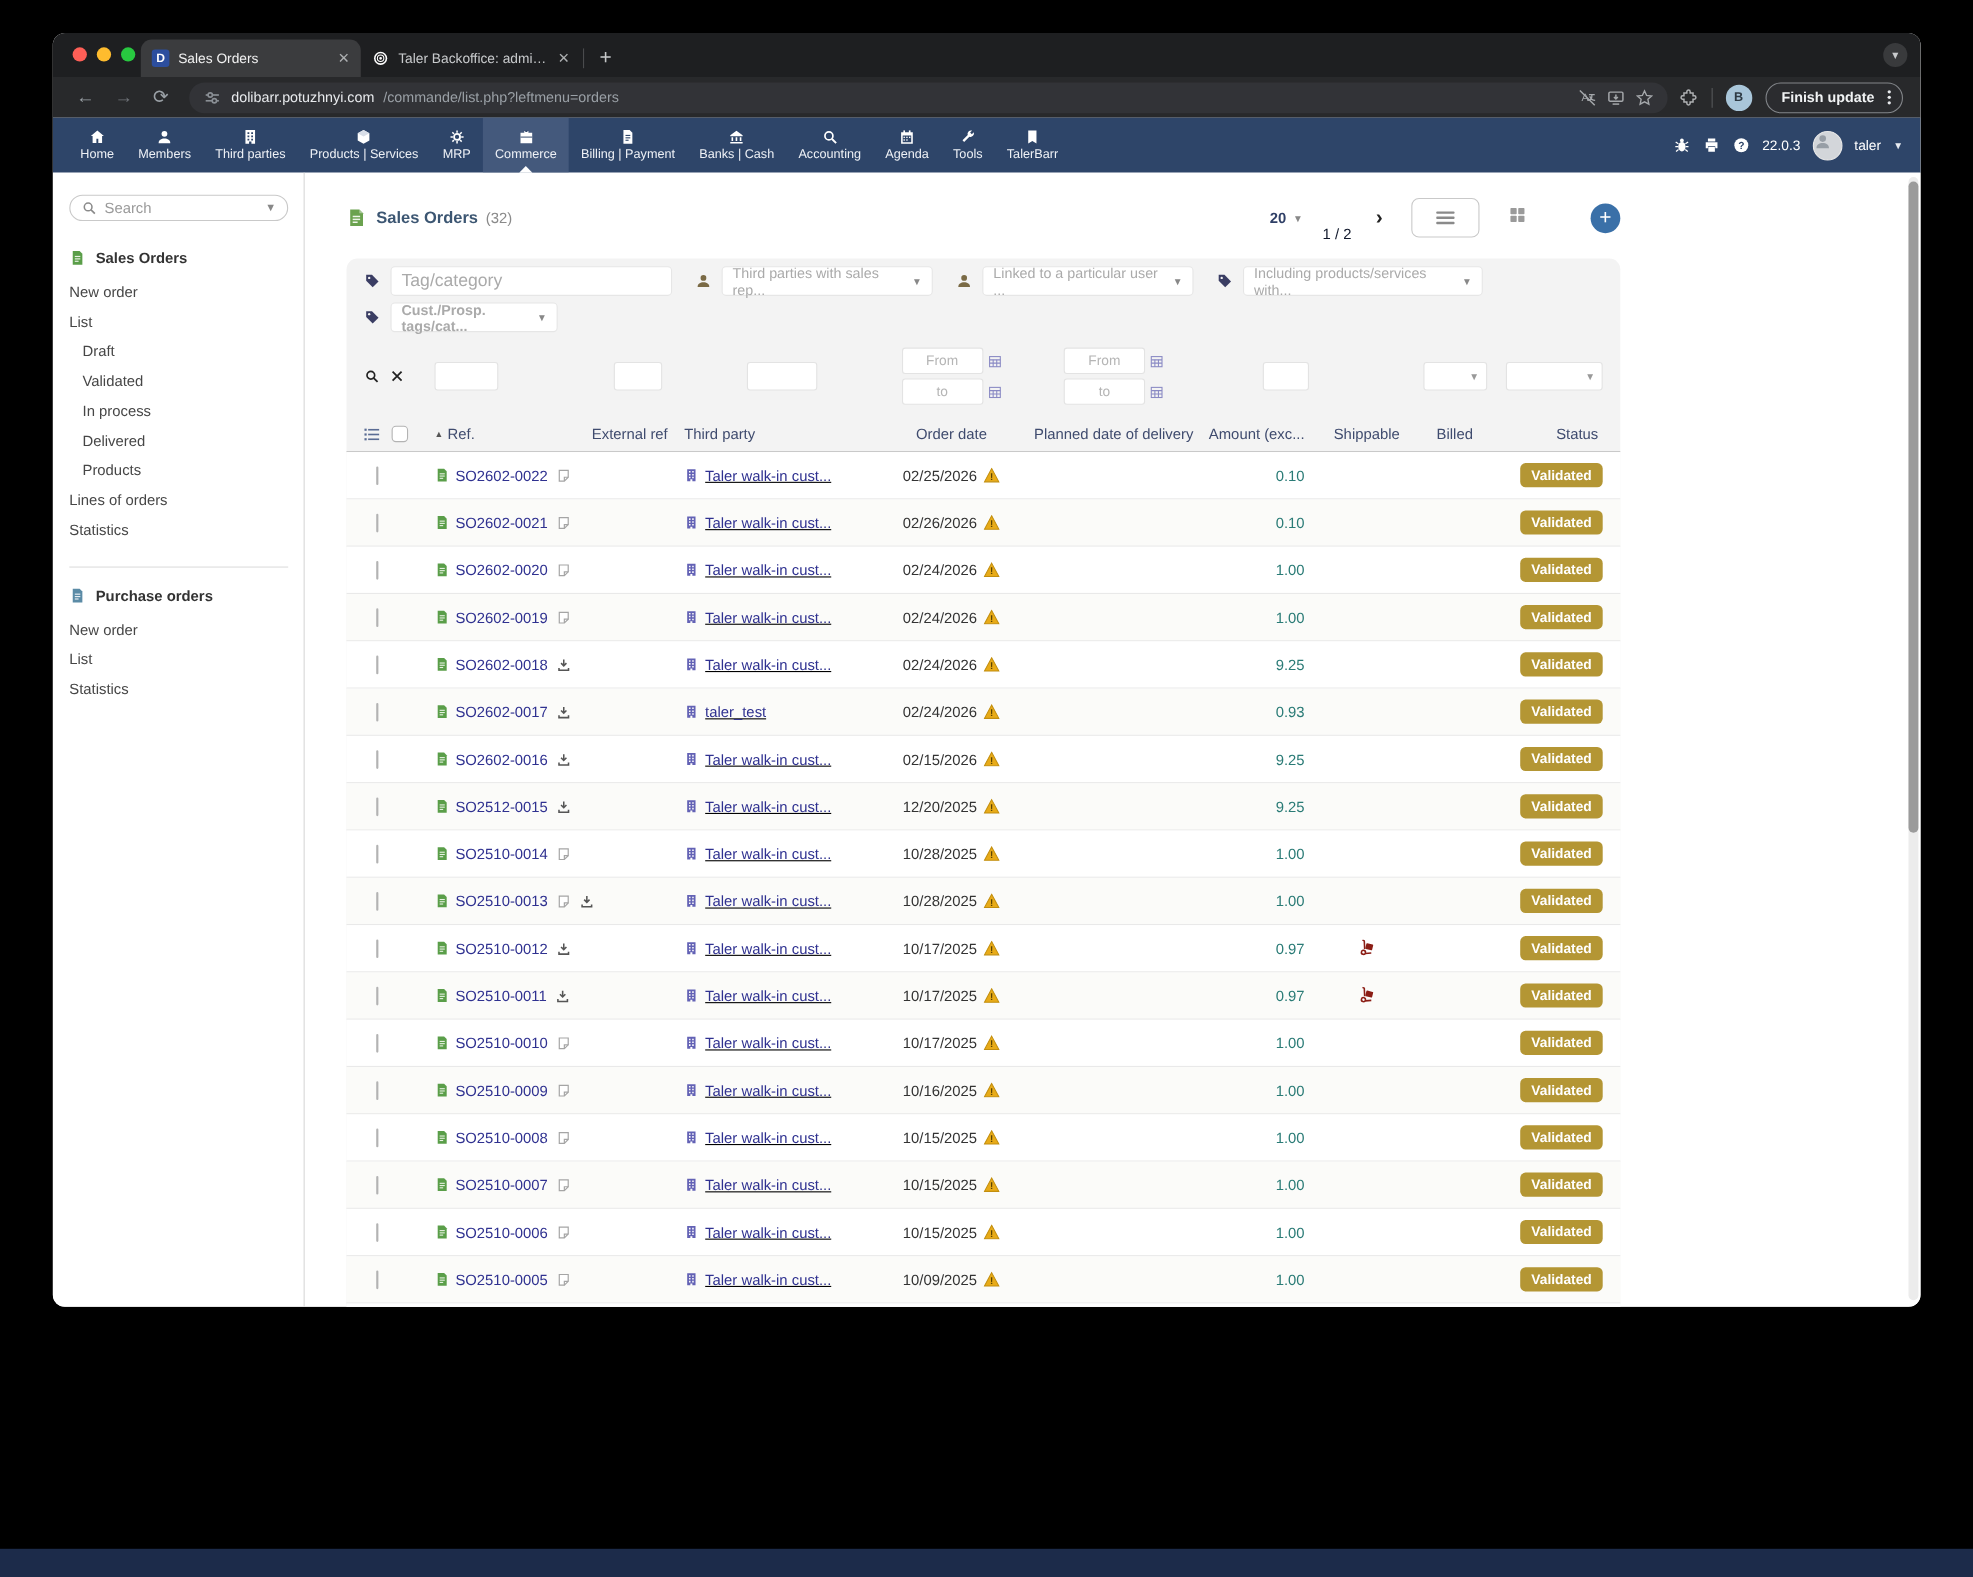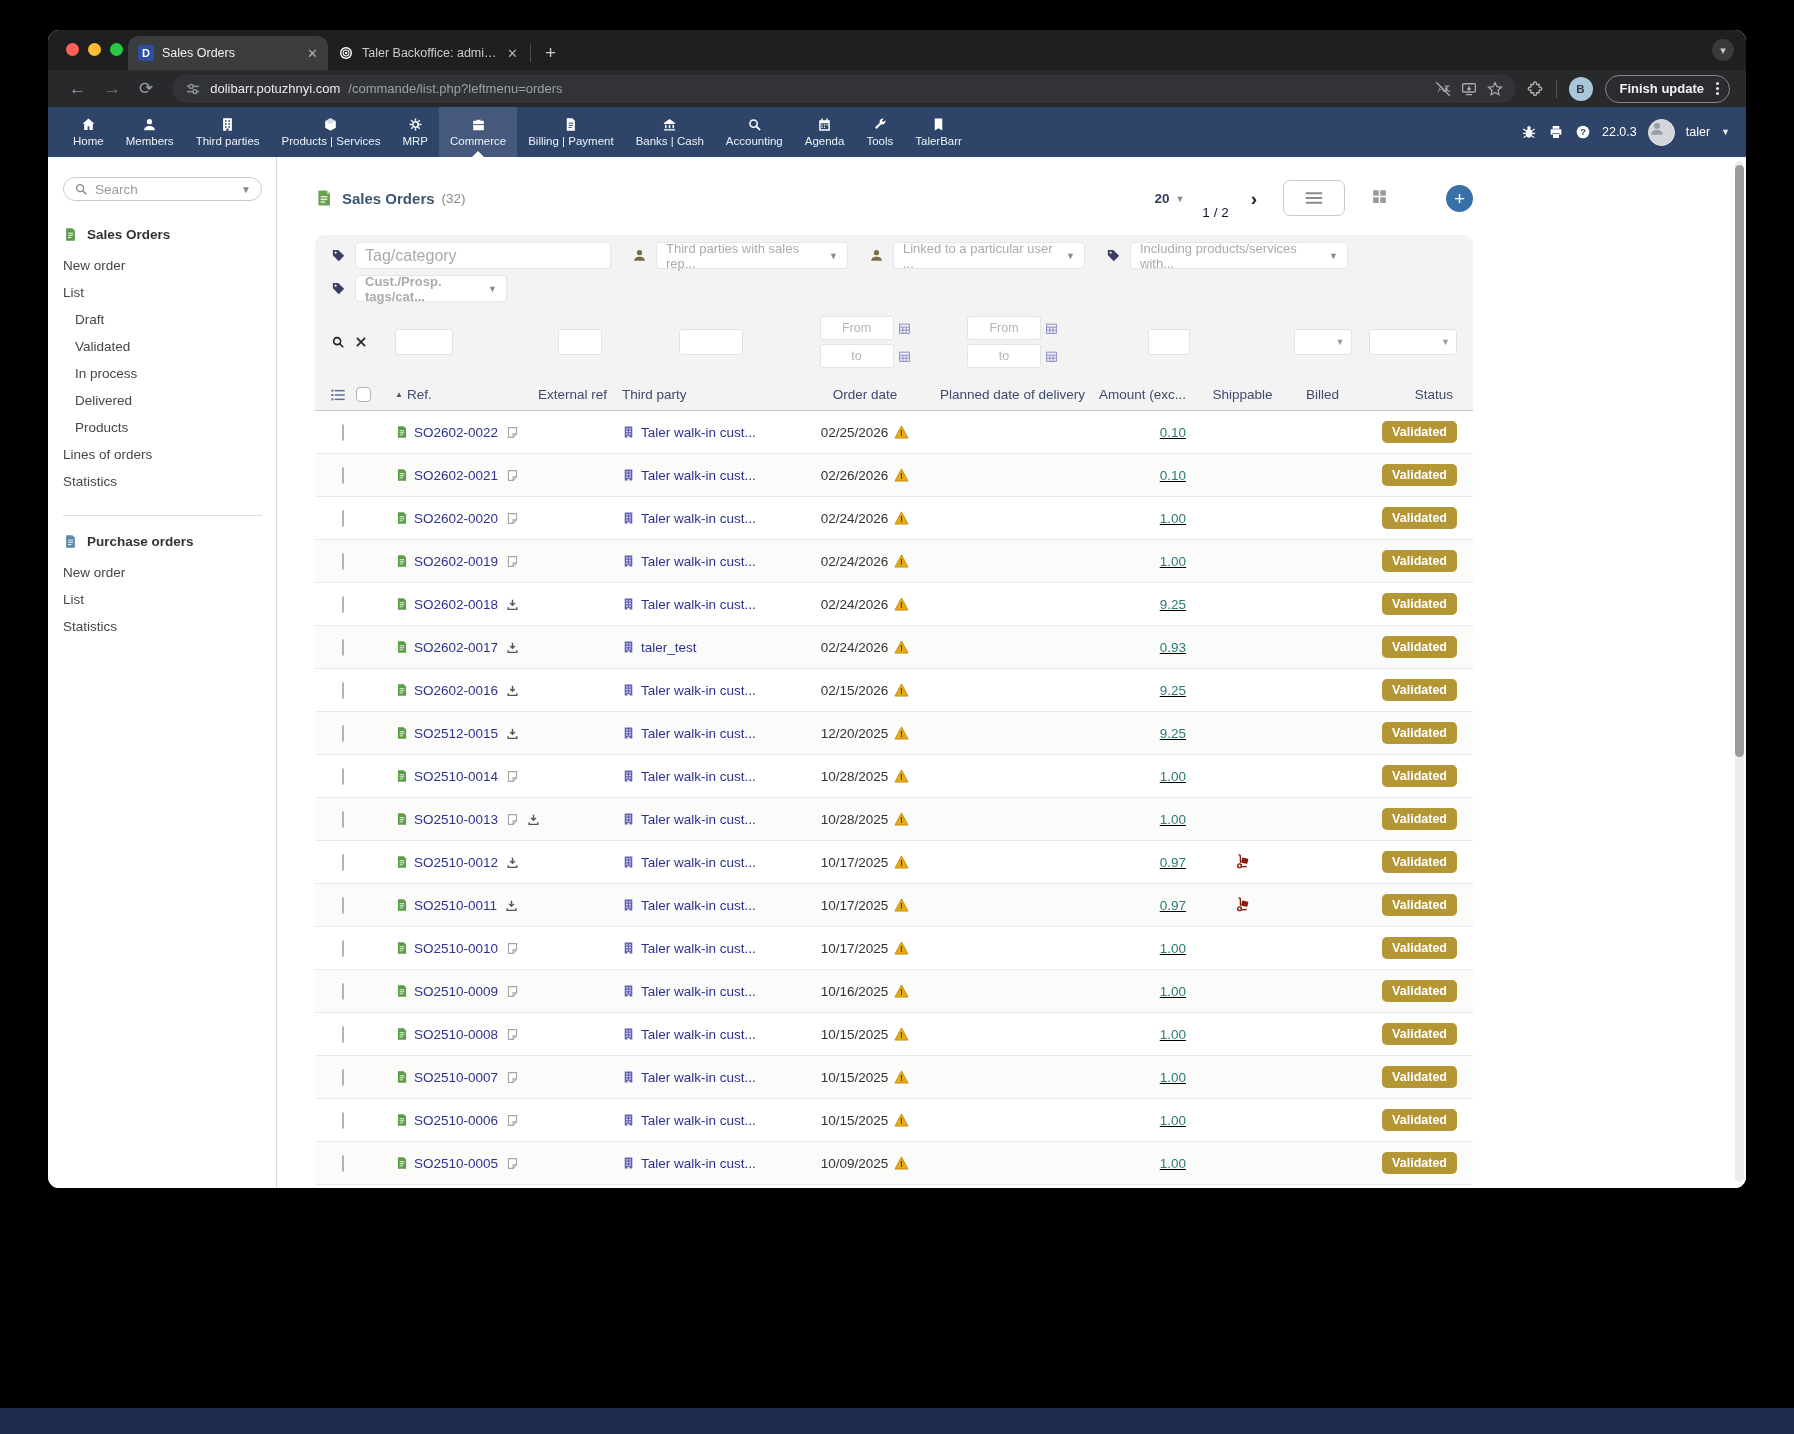--- a/index.html
+++ b/index.html
@@ -124,26 +124,26 @@
   .h-c { text-align:center; } .h-r { text-align:right; padding-right:14px; }
   .h-status { text-align:right; padding-right:20px; }
 
   .trow { height:43px; border-bottom:1px solid #e9e9e9; background:#fff; font-size:13.5px; }
   .trow.alt { background:#fbfbf9; }
   .c-sel { padding-left:27px; }
   .c-ref { padding-left:10px; display:flex; align-items:center; gap:5px; white-space:nowrap; }
   .c-ref svg.doc { width:14px; height:14px; flex:0 0 14px; }
   .ref-link { color:#2f3190; cursor:pointer; }
   .ico-note svg, .ico-dl svg { width:13px; height:13px; display:block; margin-left:3px; }
-  .c-tp { display:flex; align-items:center; gap:6px; white-space:nowrap; overflow:hidden; }
+  .c-tp { display:flex; align-items:center; gap:6px; white-space:nowrap; overflow:hidden;text-decoration:underline; }
   .c-tp svg { width:13px; height:14px; flex:0 0 13px; }
   .tp-link { color:#2f3190; cursor:pointer; overflow:hidden; text-overflow:ellipsis; }
   .c-date { text-align:center; color:#333; white-space:nowrap; }
   .c-date svg { width:15px; height:14px; vertical-align:-2px; margin-left:6px; }
-  .c-amt { text-align:right; padding-right:14px;text-decoration:underline; }
+  .c-amt { text-align:right; padding-right:14px; }
   .amt-link { color:#2a7b76; cursor:pointer; }
   .c-ship { display:flex; justify-content:center; }
   .c-ship svg { width:17px; height:17px; }
   .c-status { text-align:right; padding-right:16px; }
   .badge { display:inline-block; background:#b49634; color:#fff; font-weight:bold; font-size:12.5px; padding:4px 10px; border-radius:5px; }
 </style>
 </head>
 <body>
 
 <div class="stage">

